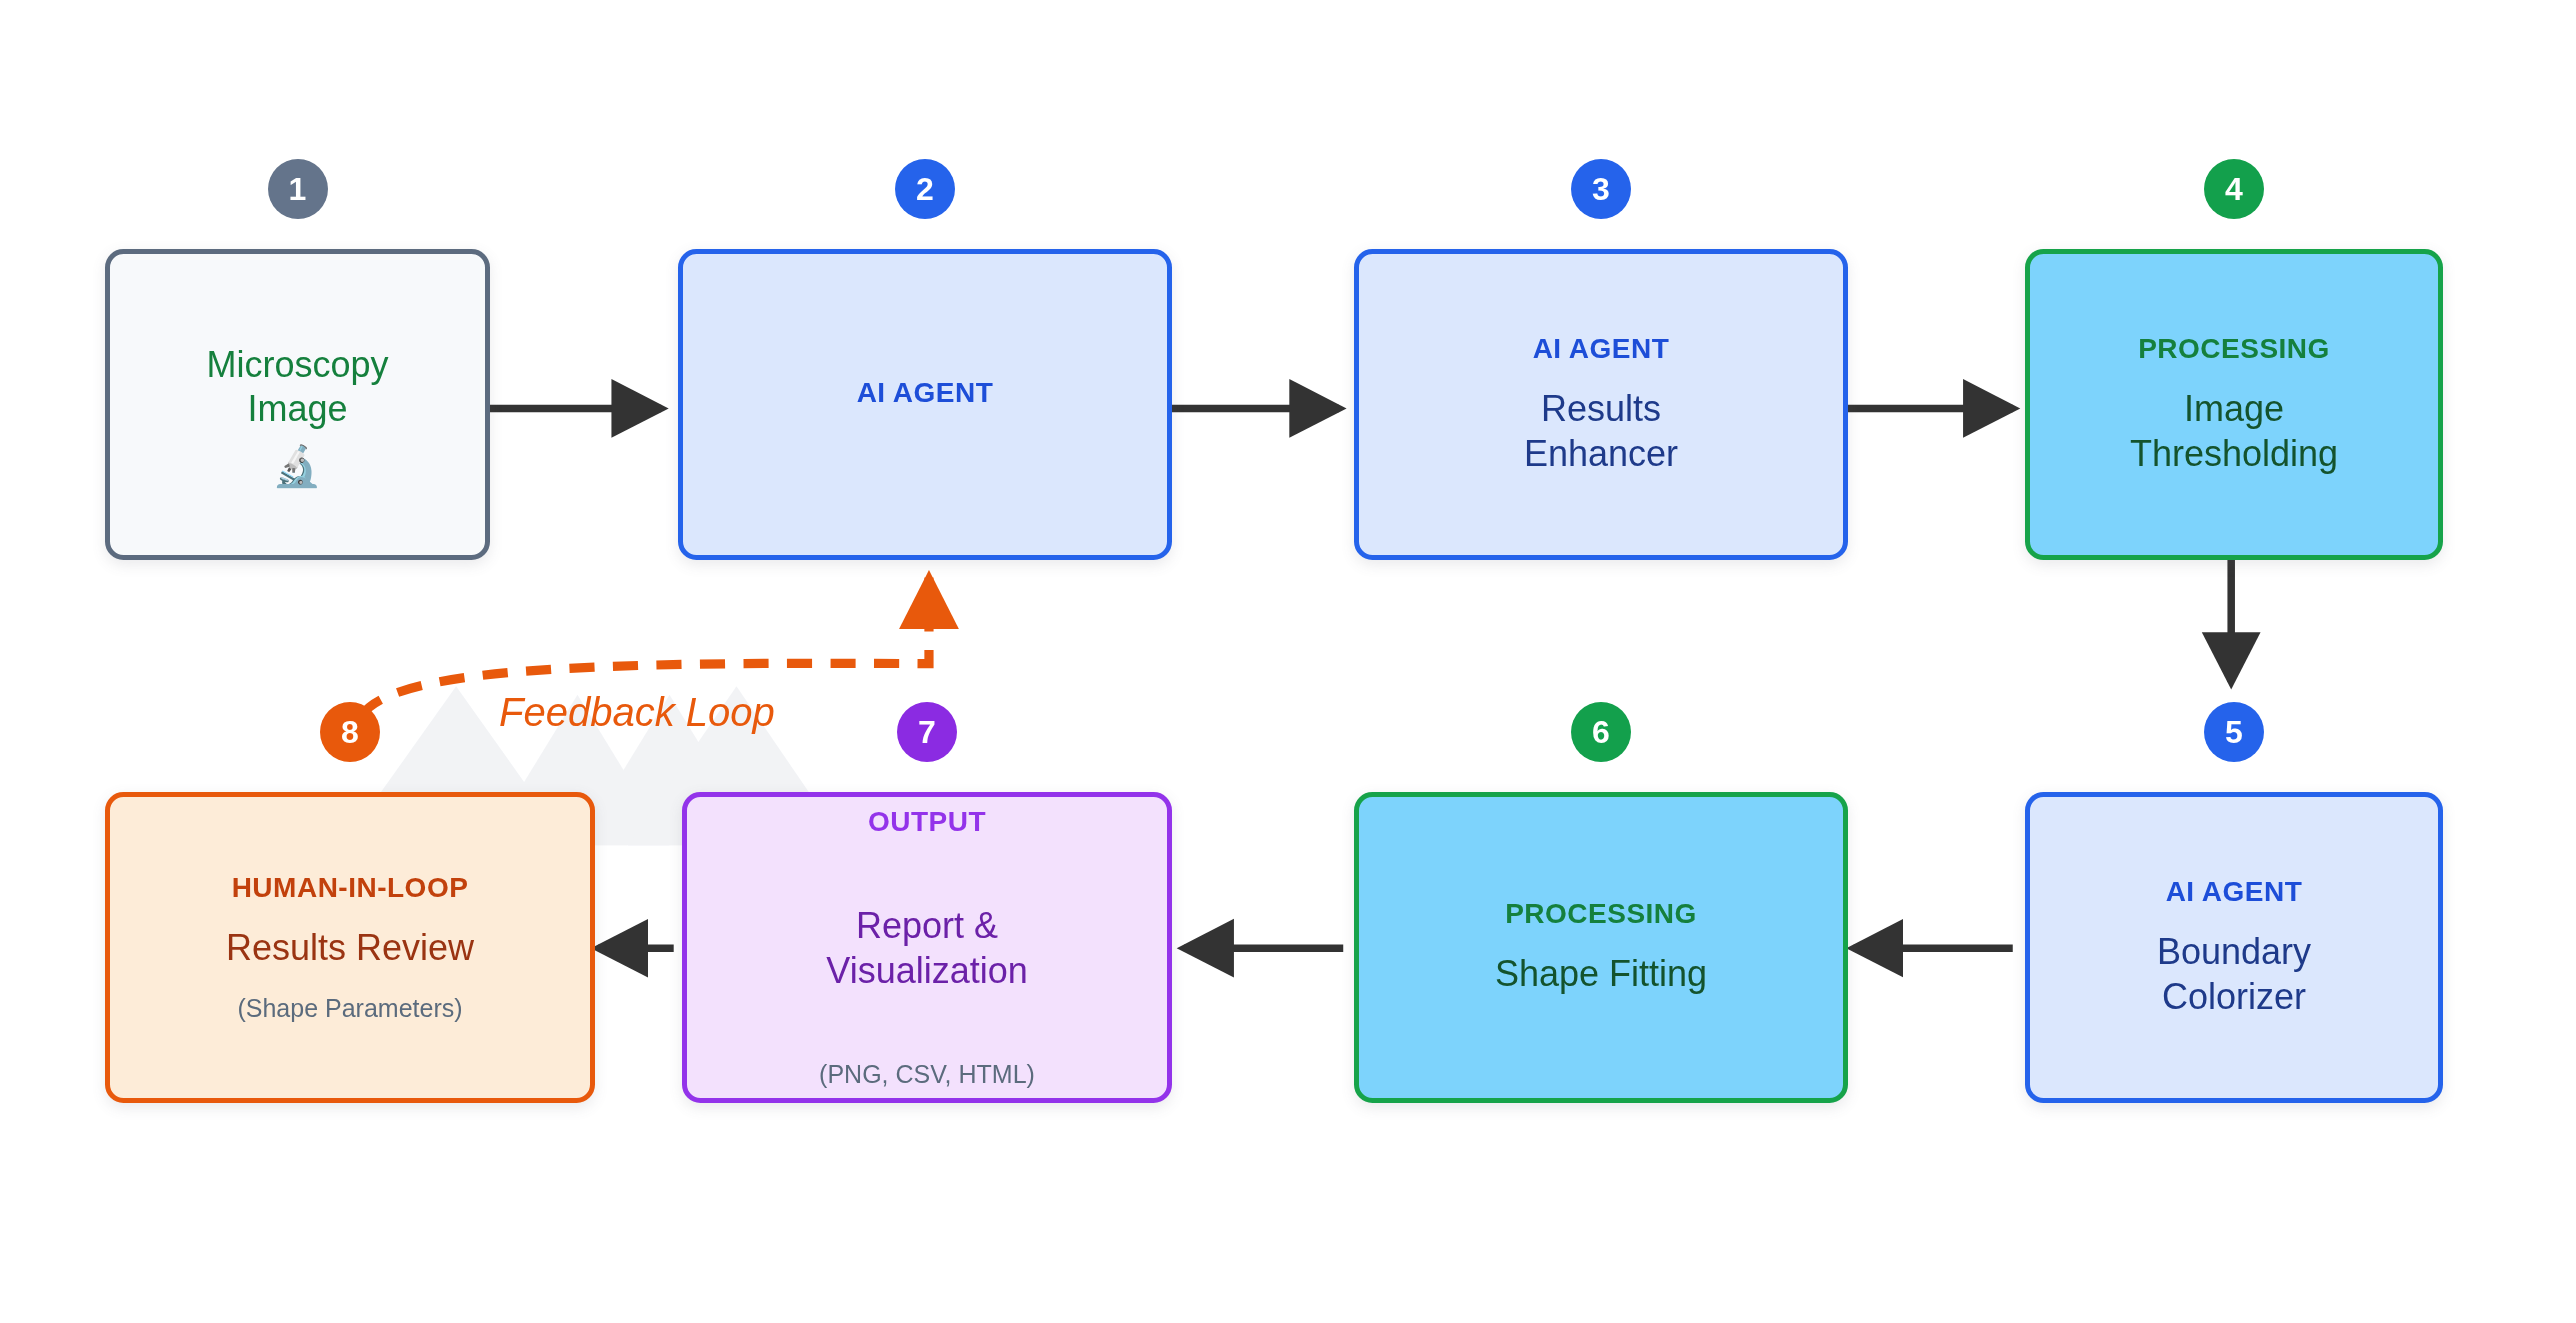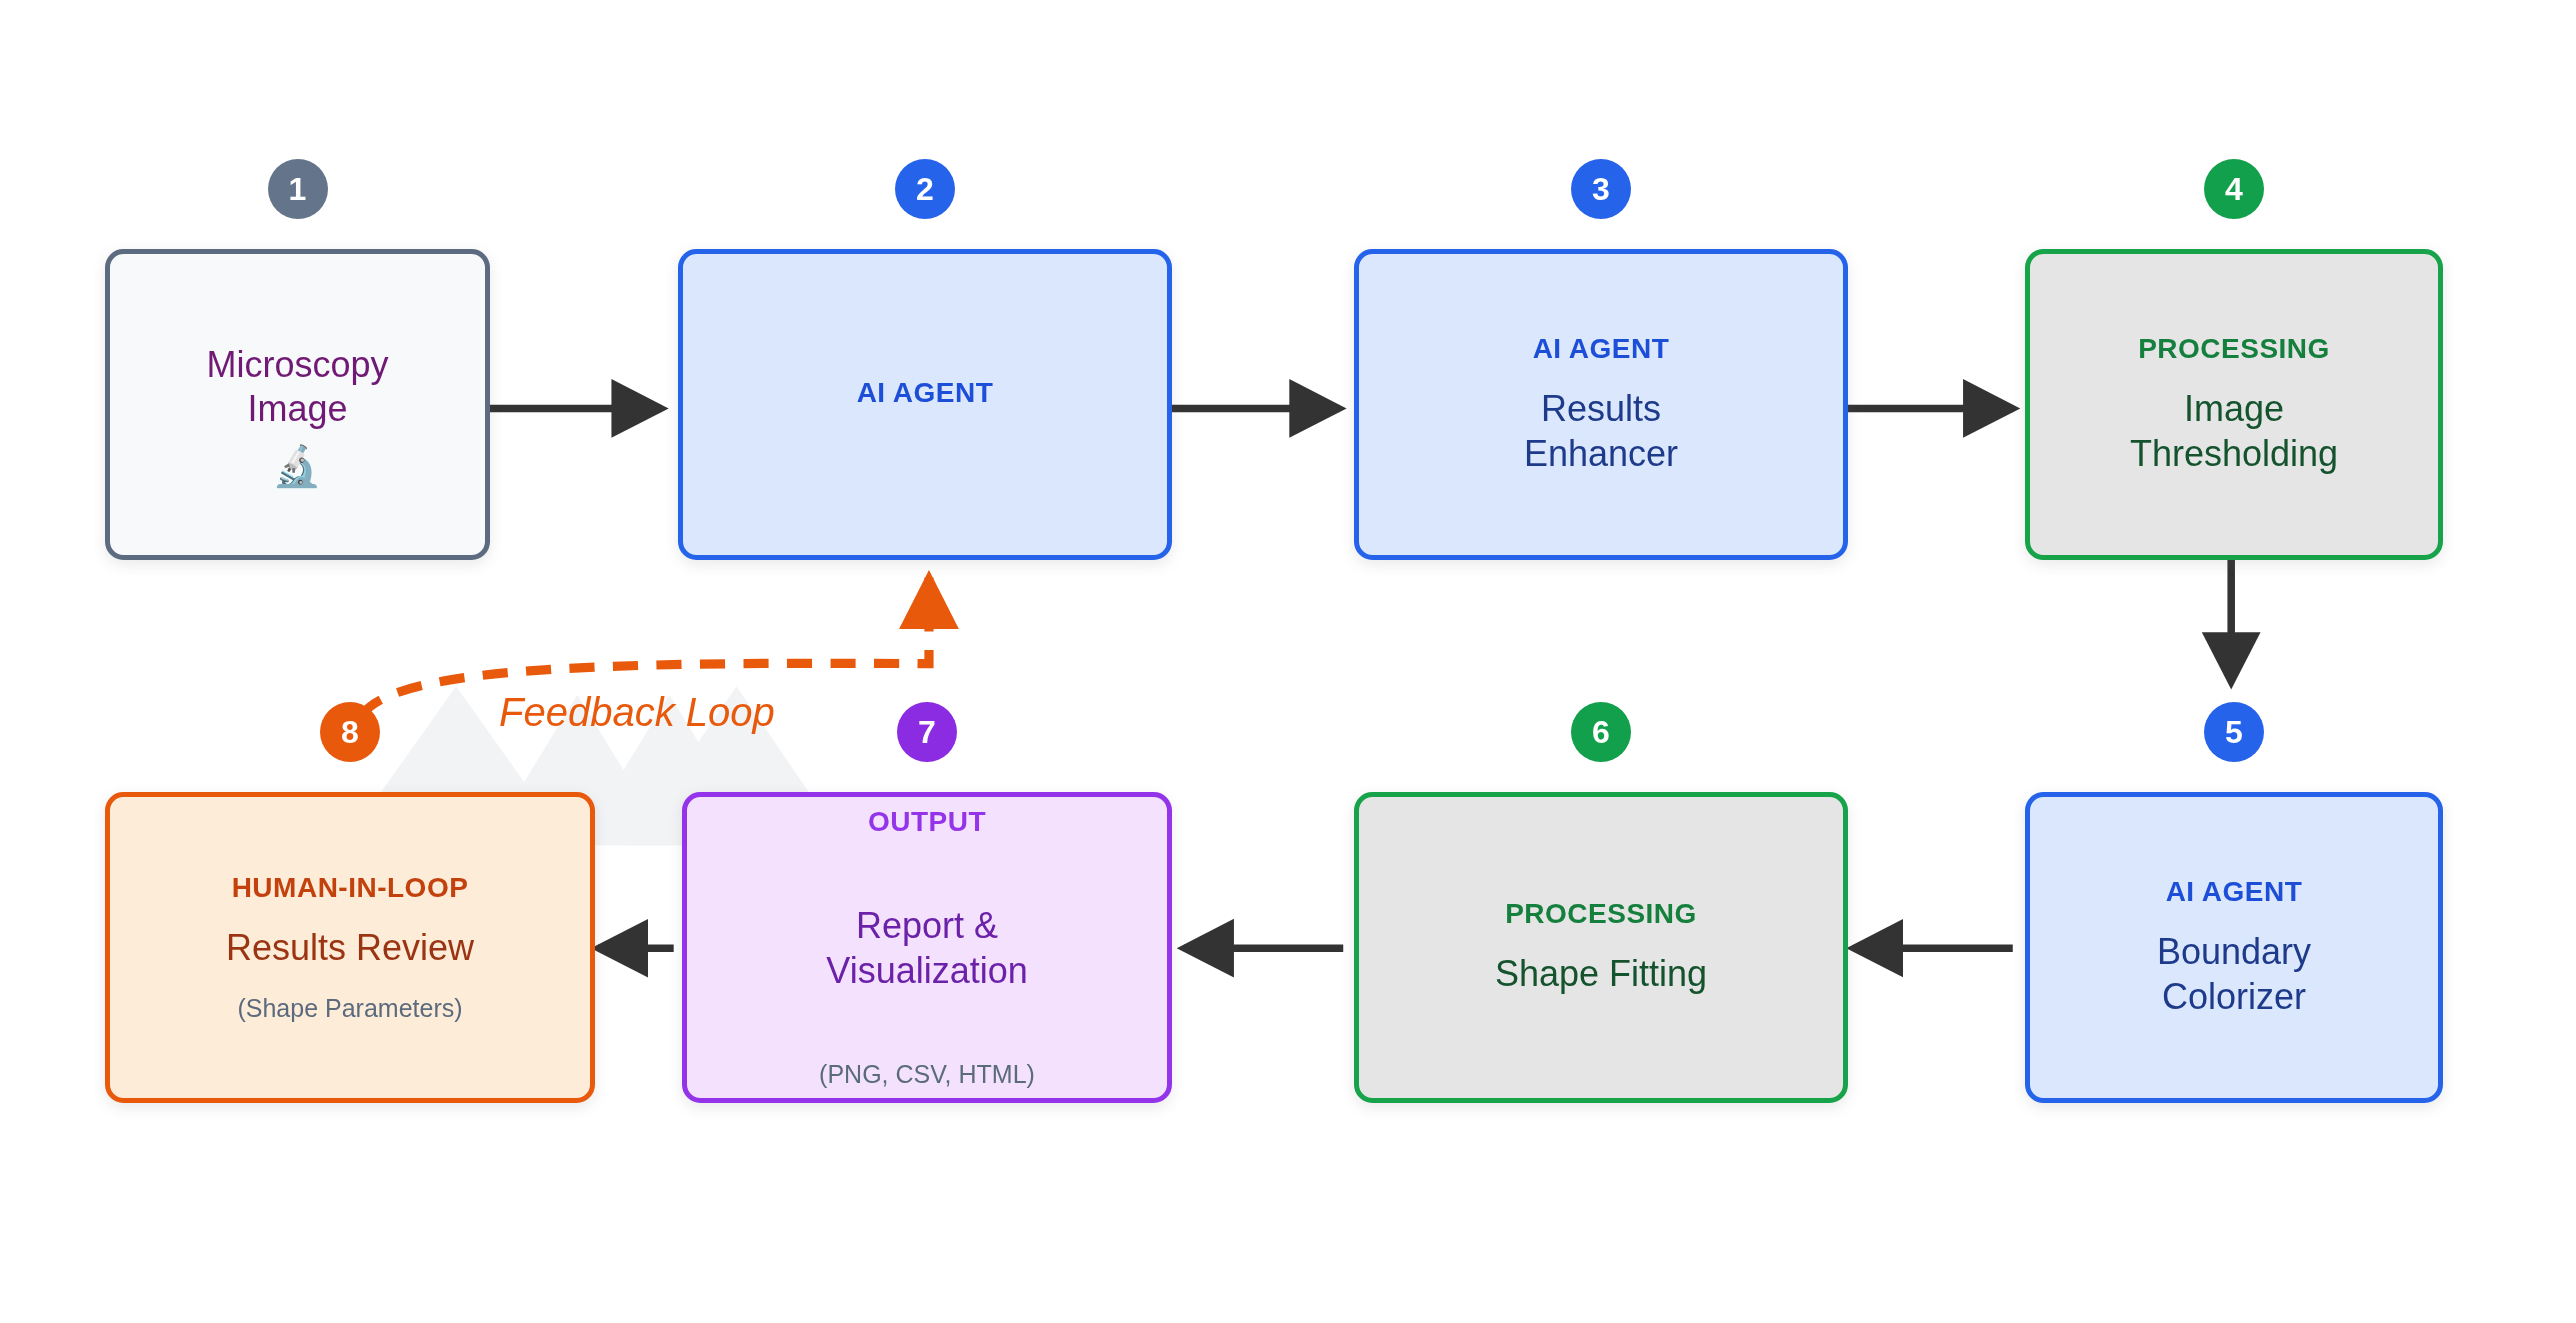--- a/index.html
+++ b/index.html
@@ -108,29 +108,29 @@
     font-size: 32px;
     font-weight: bold;
     z-index: 5;
     left: 50%;
     transform: translateX(-50%);
     top: -90px;
   }
 
   
   .t-input   .node-box { background:#f7f9fb; border-color:#5c6b7f; }
-  .t-input   .node-title { color:#701a75;margin-top:20px; }
+  .t-input   .node-title { color:#15803d;margin-top:20px; }
   .t-input   .badge { background:#64748b; }
 
   .t-agent   .node-box { background:#dbe7fd; border-color:#2563eb; }
   .t-agent   .node-kind { color:#1d4ed8; }
   .t-agent   .node-title { color:#1e3a8a; }
   .t-agent   .badge { background:#2563eb; }
 
-  .t-process .node-box { background:#e5e5e5; border-color:#16a34a; }
+  .t-process .node-box { background:#7dd3fc; border-color:#16a34a; }
   .t-process .node-kind { color:#15803d; }
   .t-process .node-title { color:#14532d; }
   .t-process .badge { background:#13a04c; }
 
   .t-output  .node-box { background:#f3e1fd; border-color:#9333ea;gap:44px; }
   .t-output  .node-kind { color:#9333ea; }
   .t-output  .node-title { color:#6b21a8; }
   .t-output  .badge { background:#8b2be2; }
 
   .t-human   .node-box { background:#fdecd8; border-color:#e8590c; }

